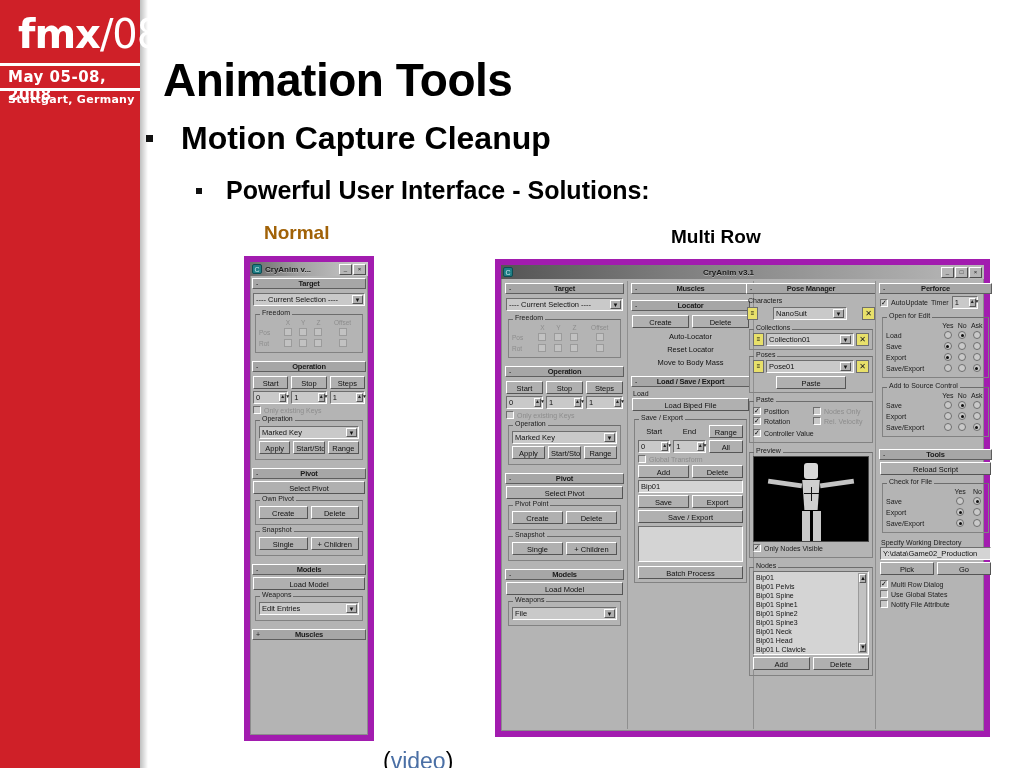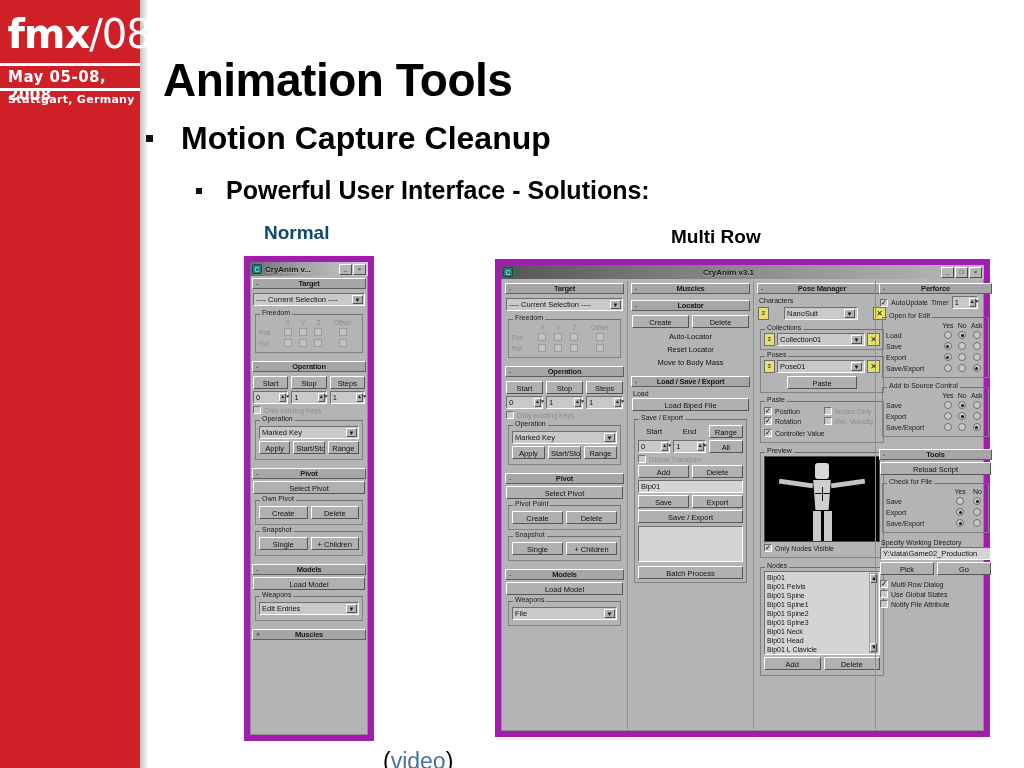--- a/index.html
+++ b/index.html
@@ -15,21 +15,21 @@
   .sidebar {
     position:absolute; left:0; top:0; width:140px; height:768px;
     background:#cf2028;
   }
   .sidebar-edge {
     position:absolute; left:140px; top:0; width:8px; height:768px;
     background:linear-gradient(to right,#bfbfbf,#ffffff);
   }
   .logo-block {
     position:absolute; left:0; top:6px; width:134px; height:56px;
-    background:#cf2028; display:flex; align-items:center; padding-left:24px;justify-content:center;
+    background:#cf2028; display:flex; align-items:center; padding-left:18px;
   }
   .logo-text {
     color:#ffffff; font-size:40px; font-weight:bold; letter-spacing:-1px;
     font-family:"DejaVu Sans", sans-serif; line-height:1;
   }
   .logo-text .slash { font-weight:normal; }
   .white-rule {
     position:absolute; left:0; width:140px; height:3px; background:#ffffff;
   }
   .date-block {
@@ -57,21 +57,21 @@
   .bullet1 .txt { font-size:32px; font-weight:bold; color:#000; }
   .bullet2 {
     position:absolute; left:196px; top:176px;
     display:flex; align-items:center;
   }
   .bullet2 .sq { width:6px; height:6px; background:#111; margin-right:24px; }
   .bullet2 .txt { font-size:25px; font-weight:bold; color:#000; }
 
   .cap-normal {
     position:absolute; left:264px; top:222px;
-    font-size:19px; font-weight:bold; color:#0c4a6e;
+    font-size:19px; font-weight:bold; color:#a16207;
   }
   .cap-multirow {
     position:absolute; left:671px; top:226px;
     font-size:19px; font-weight:bold; color:#000;
   }
   .video-link {
     position:absolute; left:383px; top:707px;
     font-size:23px; color:#000;margin-top:41px;
   }
   .video-link a {
@@ -606,21 +606,21 @@
           <span class="btn">Export</span>
         </div>
         <div class="btn wide">Save / Export</div>
         <div class="listbox" style="height:36px; margin-top:3px;"></div>
         <div class="btn wide" style="margin-top:4px;">Batch Process</div>
       </div>
     </div>
   </div>
   <div class="vdivider" style="left:252px;"></div>
 
-  <div class="col" style="left:254px; width:134px; top:16px;">
+  <div class="col" style="left:243px; width:134px; top:16px;">
     <div class="rollout">
       <span class="pm">-</span>
       <span class="rt">Pose Manager</span>
     </div>
     <div class="panel">
       <div class="hdr-inline">Characters</div>
       <div style="display:flex; gap:15px; align-items:center;">
         <span style="width:11px;height:13px;background:#e8e06a;border:1px solid #6e6e6e;flex:none;font-size:6px;text-align:center;line-height:11px;">≡</span>
         <span class="combo" style="flex:1;margin:2px 0;">
           <span>NanoSuit</span>

